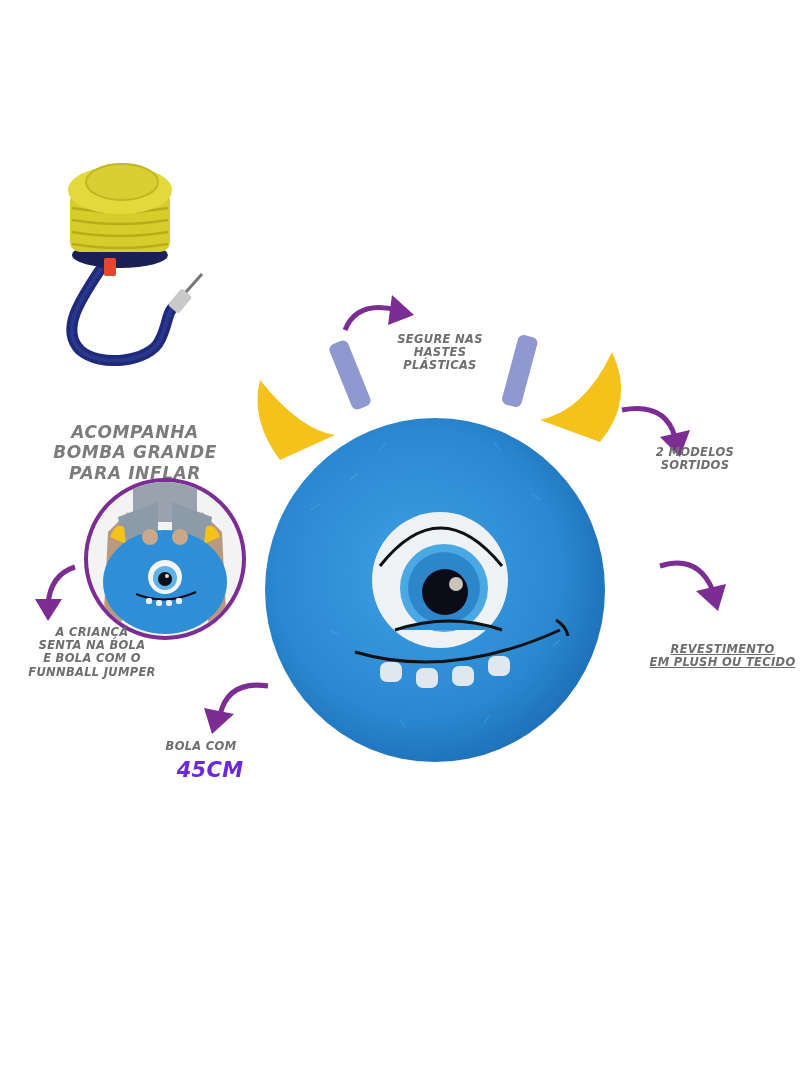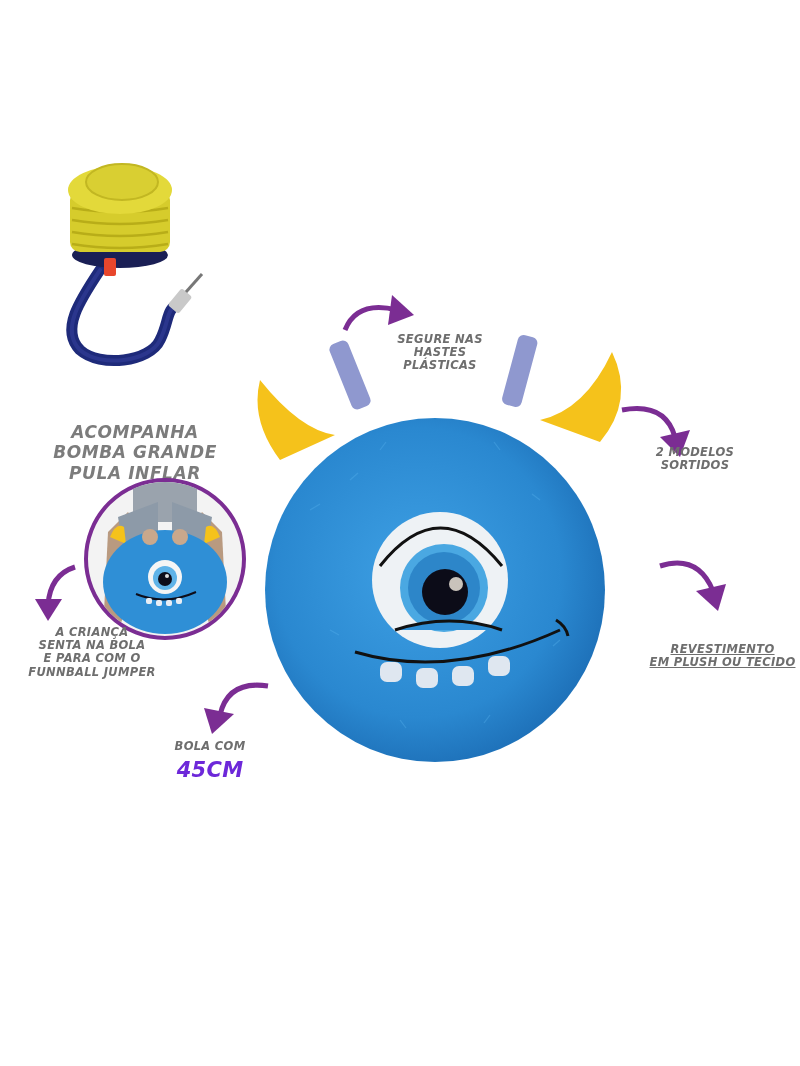--- a/index.html
+++ b/index.html
@@ -39,21 +39,21 @@
     </g>
 
     <ellipse cx="80" cy="50" rx="52" ry="24" fill="#e3d93a"></ellipse>
     <ellipse cx="82" cy="42" rx="36" ry="18" fill="#d9cf32" stroke="#c2b722" stroke-width="2"></ellipse>
   </svg>
 </div>
 
 <div class="label big-gray" style="left:50px;top:382px;width:170px;margin-top:40px;">
   <span>ACOMPANHA</span>
   <span>BOMBA GRANDE</span>
-  <span>PULA INFLAR</span>
+  <span>PARA INFLAR</span>
 </div>
 
 <div class="abs" style="left:84px;top:478px;width:154px;height:154px;border-radius:50%;border:4px solid #7b2d93;overflow:hidden;background:#f3f3f3;">
   <svg width="154" height="154" viewBox="0 0 154 154">
 
     <rect x="45" y="0" width="64" height="40" fill="#9aa3ad"></rect>
     <path d="M20,50 L40,30 L60,60 L30,150 L15,150 Z" fill="#b99a80"></path>
     <path d="M134,50 L114,30 L94,60 L124,150 L139,150 Z" fill="#b99a80"></path>
     <path d="M30,35 L70,20 L70,60 L35,65 Z" fill="#8d9aa8"></path>
     <path d="M124,35 L84,20 L84,60 L119,65 Z" fill="#8d9aa8"></path>
@@ -84,21 +84,21 @@
 <div class="abs" style="left:30px;top:565px;width:60px;height:60px;">
   <svg width="60" height="60" viewBox="0 0 60 60">
     <path d="M45,2 Q20,10 18,40" fill="none" stroke="#7b2d93" stroke-width="5"></path>
     <polygon points="5,34 32,34 18,56" fill="#7b2d93"></polygon>
   </svg>
 </div>
 
 <div class="label small" style="left:12px;top:626px;width:160px;">
   <span>A CRIANÇA</span>
   <span>SENTA NA BOLA</span>
-  <span>E PARA COM O</span>
+  <span>E BOLA COM O</span>
   <span>FUNNBALL JUMPER</span>
 </div>
 
 <div class="abs" style="left:240px;top:330px;width:390px;height:440px;">
   <svg width="390" height="440" viewBox="0 0 390 440">
     <defs>
       <radialGradient id="plush" cx="45%" cy="45%" r="60%">
         <stop offset="0%" stop-color="#3ea0e4"></stop>
         <stop offset="70%" stop-color="#2a88d0"></stop>
         <stop offset="100%" stop-color="#1c6db5"></stop>
@@ -179,18 +179,18 @@
   <span>REVESTIMENTO</span>
   <span>EM PLUSH OU TECIDO</span>
 </div>
 
 <div class="abs" style="left:200px;top:680px;width:70px;height:55px;">
   <svg width="70" height="55" viewBox="0 0 70 55">
     <path d="M68,6 Q28,0 20,35" fill="none" stroke="#7b2d93" stroke-width="5"></path>
     <polygon points="4,28 34,34 12,54" fill="#7b2d93"></polygon>
   </svg>
 </div>
-<div class="label small" style="left:160px;top:740px;width:100px;">
+<div class="label small" style="left:151px;top:740px;width:100px;">
   <span>BOLA COM</span>
 </div>
 <div class="label size-value" style="left:160px;top:758px;width:100px;">
   <span>45CM</span>
 </div>
 
 </body></html>

